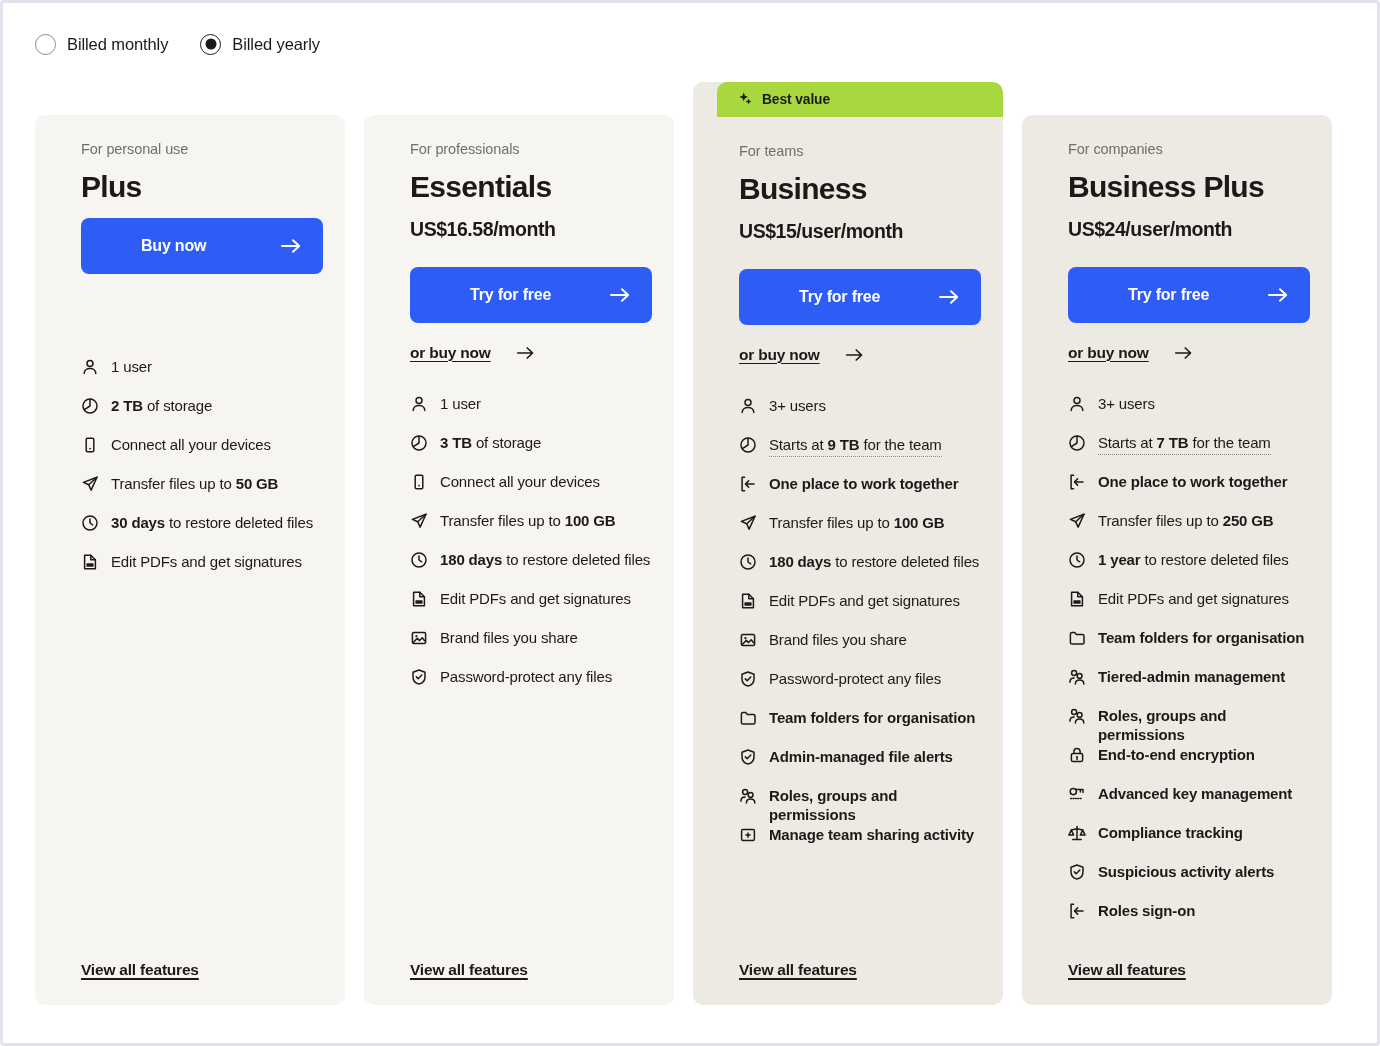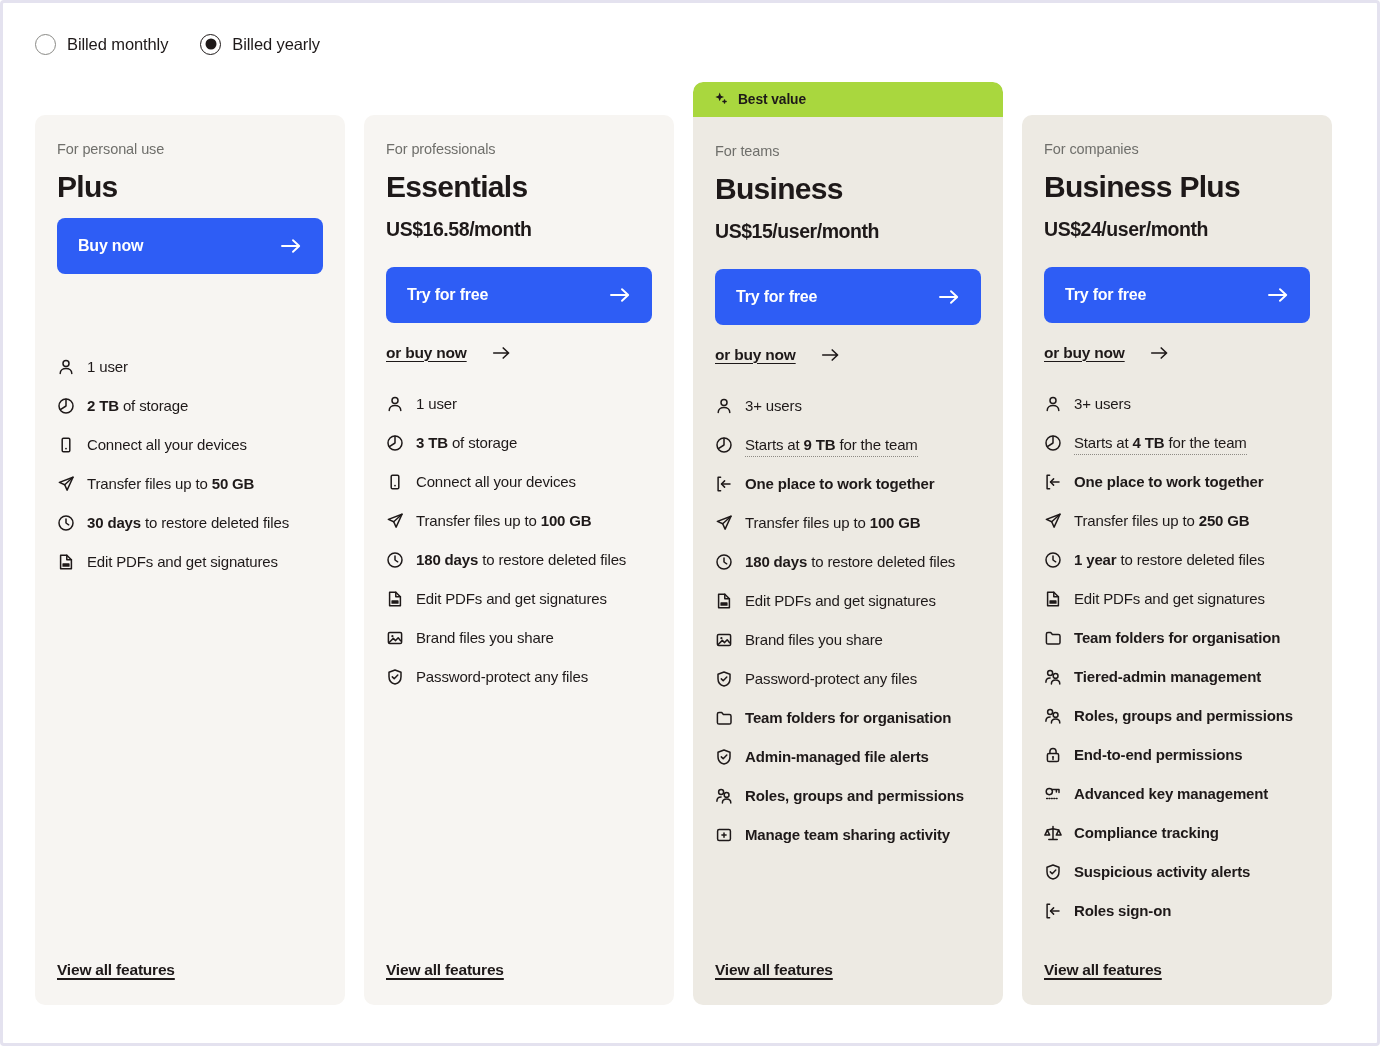--- a/index.html
+++ b/index.html
@@ -72,20 +72,21 @@
     align-items: flex-start;
   }
   .card {
     position: relative;
     width: 310px;
     flex: 0 0 310px;
     border-radius: 10px;
     display: flex;
     flex-direction: column;
     overflow: hidden;
+    padding-left: 24px;
   }
   .card.tone-light { background: #f7f5f2; }
   .card.tone-warm  { background: #edeae3; }
 
   .card.plain  { height: 890px; margin-top: 33px; }
   .card.badged { height: 923px; margin-top: 0px; }
 
   .badge {
     background: #a9d73e;
     height: 35px;
@@ -141,20 +142,21 @@
     justify-content: space-between;
     padding: 0 21px;
     cursor: pointer;
     width: 100%;
   }
   .cta-label {
     font-size: 16px;
     font-weight: bold;
     color: #ffffff;
     letter-spacing: -0.2px;
+    margin-left: 39px;
   }
 
   .secondary-link {
     margin-top: 21px;
     display: inline-flex;
     align-items: center;
     gap: 25px;
     cursor: pointer;
     align-self: flex-start;
   }
@@ -532,21 +534,21 @@
                 <circle cx="9" cy="5.5" r="3" fill="none" stroke="#1E1919" stroke-width="1.5" stroke-linecap="round" stroke-linejoin="round"></circle>
                 <path d="M3.2 15.5c0-3.2 2.6-5 5.8-5s5.8 1.8 5.8 5" fill="none" stroke="#1E1919" stroke-width="1.5" stroke-linecap="round" stroke-linejoin="round"></path>
               </svg>
       <span class="feature-text">3+ users</span>
     </li>
             <li class="feature">
       <svg class="feature-icon" viewBox="0 0 18 18">
                 <circle cx="9" cy="9" r="7" fill="none" stroke="#1E1919" stroke-width="1.5" stroke-linecap="round" stroke-linejoin="round"></circle>
                 <path d="M9 9V2.2M9 9l-5.6 3.6" fill="none" stroke="#1E1919" stroke-width="1.5" stroke-linecap="round" stroke-linejoin="round"></path>
               </svg>
-      <span class="feature-text tooltip">Starts at <b>4 TB</b> for the team</span>
+      <span class="feature-text tooltip">Starts at <b>7 TB</b> for the team</span>
     </li>
             <li class="feature">
       <svg class="feature-icon" viewBox="0 0 18 18">
                 <path d="M5.6 2.3H3.1v13.4h2.5" fill="none" stroke="#1E1919" stroke-width="1.5" stroke-linecap="round" stroke-linejoin="round"></path>
                 <path d="M15 9H6.6" fill="none" stroke="#1E1919" stroke-width="1.5" stroke-linecap="round" stroke-linejoin="round"></path>
                 <path d="M9.6 5.9 6.5 9l3.1 3.1" fill="none" stroke="#1E1919" stroke-width="1.5" stroke-linecap="round" stroke-linejoin="round"></path>
               </svg>
       <span class="feature-text all-bold">One place to work together</span>
     </li>
             <li class="feature">
@@ -595,21 +597,21 @@
               </svg>
       <span class="feature-text all-bold">Roles, groups and permissions</span>
     </li>
             <li class="feature">
       <svg class="feature-icon" viewBox="0 0 18 18">
                 <rect x="3.4" y="7.5" width="11.2" height="8.1" rx="1.6" fill="none" stroke="#1E1919" stroke-width="1.5" stroke-linecap="round" stroke-linejoin="round"></rect>
                 <path d="M5.9 7.5V5.6a3.1 3.1 0 0 1 6.2 0v1.9" fill="none" stroke="#1E1919" stroke-width="1.5" stroke-linecap="round" stroke-linejoin="round"></path>
                 <circle cx="9" cy="11" r="1.1" fill="#1E1919"></circle>
                 <path d="M9 11.9v1.5" fill="none" stroke="#1E1919" stroke-width="1.5" stroke-linecap="round" stroke-linejoin="round"></path>
               </svg>
-      <span class="feature-text all-bold">End-to-end permissions</span>
+      <span class="feature-text all-bold">End-to-end encryption</span>
     </li>
             <li class="feature">
       <svg class="feature-icon" viewBox="0 0 18 18">
                 <circle cx="5.3" cy="6.6" r="3.1" fill="none" stroke="#1E1919" stroke-width="1.5" stroke-linecap="round" stroke-linejoin="round"></circle>
                 <path d="M7.6 4.4 15 4.4M12.4 4.4v2.6M15 4.4v3" fill="none" stroke="#1E1919" stroke-width="1.5" stroke-linecap="round" stroke-linejoin="round"></path>
                 <path d="M2.6 13.5h.9M5 13.5h.9M7.4 13.5h.9M9.8 13.5h.9M12.2 13.5h.9" stroke="#1E1919" stroke-width="1.4" stroke-linecap="round"></path>
               </svg>
       <span class="feature-text all-bold">Advanced key management</span>
     </li>
             <li class="feature">

